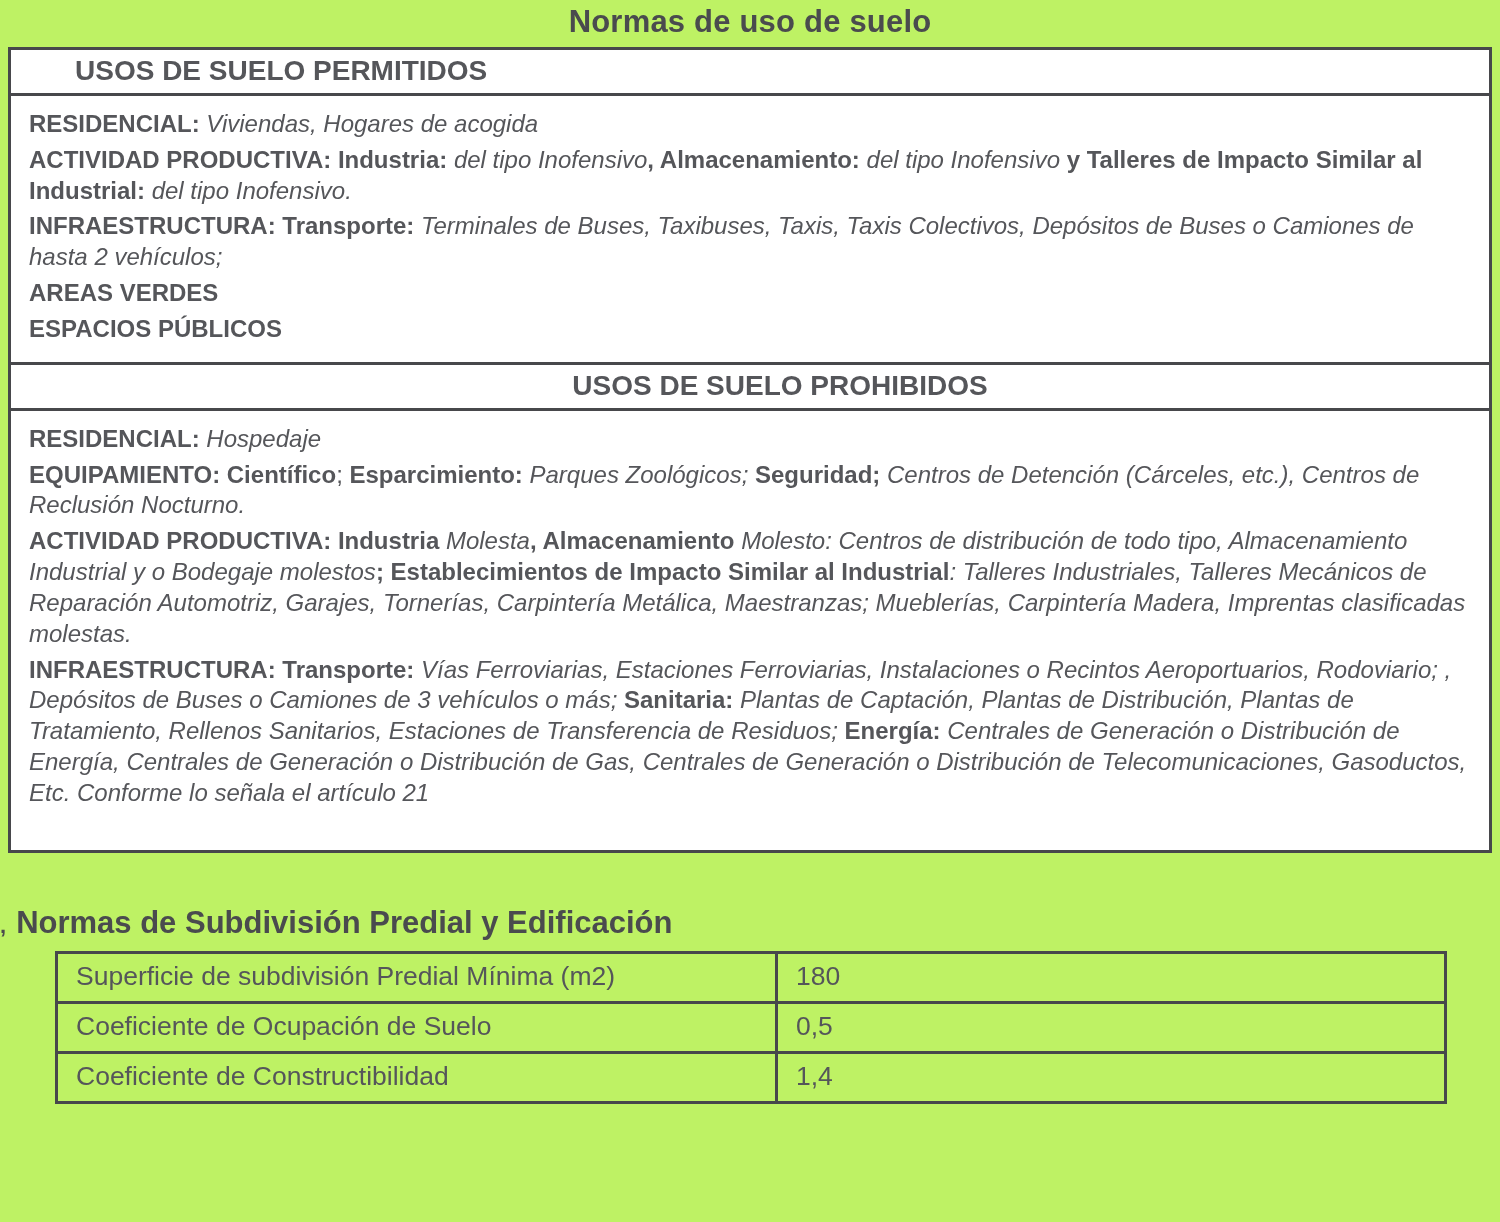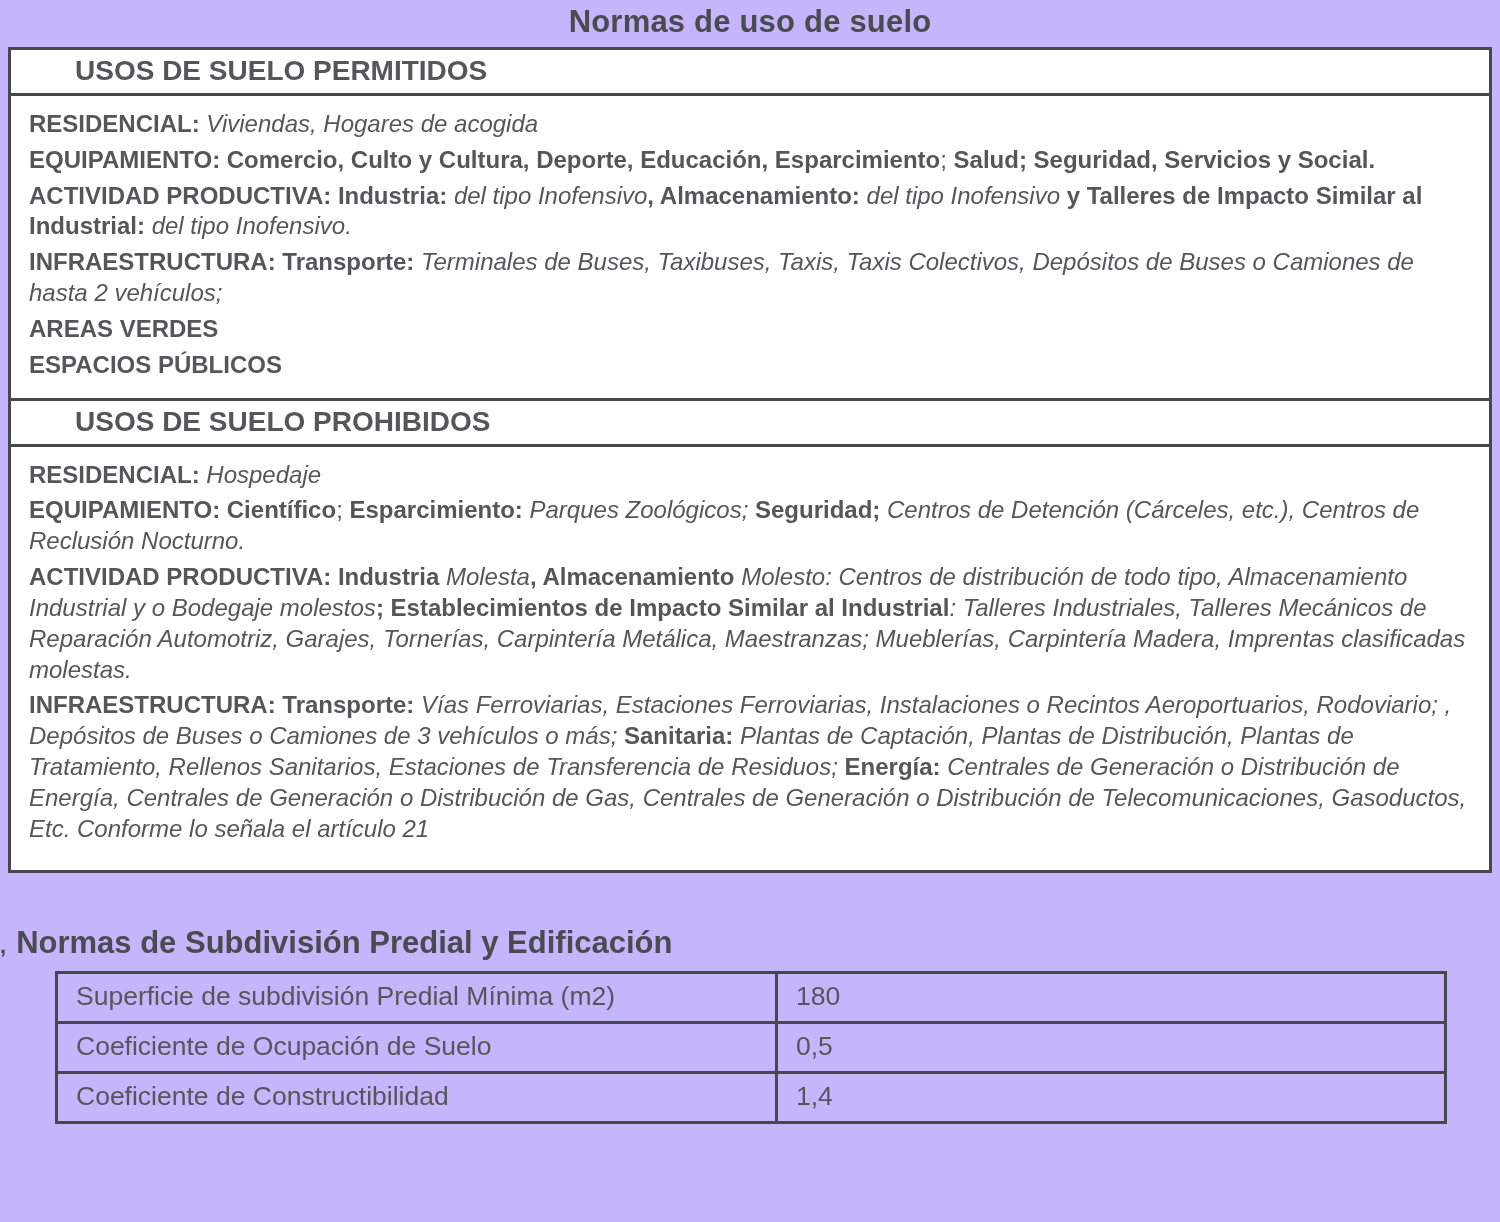--- a/index.html
+++ b/index.html
@@ -5,21 +5,21 @@
   * { box-sizing: border-box; margin: 0; padding: 0; }
   html, body { background: #ffffff; }
   body {
     font-family: "Liberation Sans", "DejaVu Sans", sans-serif;
     color: #55565a;
   }
   .page {
     position: relative;
     width: 1500px;
     height: 1222px;
-    background: #c4b5fd;
+    background: #bef264;
     overflow: hidden;
   }
   .doc-title {
     text-align: center;
     font-size: 31px;
     font-weight: bold;
     color: #4a4b4e;
     padding-top: 4px;
     margin-bottom: 7px;
     letter-spacing: 0.2px;
@@ -30,27 +30,27 @@
     border: 3px solid #47484b;
     background: #ffffff;
   }
   .section-header {
     font-size: 28px;
     font-weight: bold;
     color: #55565a;
     padding: 5px 4px 6px 64px;
     border-bottom: 3px solid #47484b;
   }
-  .section-header.prohibited { border-top: 3px solid #47484b; }
+  .section-header.prohibited { border-top: 3px solid #47484b; text-align: center; }
   .section-body {
     padding: 8px 18px 12px 18px;
     font-size: 24px;
     line-height: 1.285;
   }
-  .section-body.prohibited-body { padding-bottom: 20px; border-radius: 30px; }
+  .section-body.prohibited-body { padding-bottom: 36px; border-radius: 30px; }
   .para { margin: 5px 0; }
   .seg-b  { font-weight: bold; }
   .seg-i  { font-style: italic; }
   .seg-r  { }
   
   .sub-title {
     margin-top: 52px;
     margin-bottom: 10px;
     text-align: left;
     font-size: 31px;
@@ -86,21 +86,20 @@
 <div class="page">
 
   <div class="doc-title">Normas de uso de suelo</div>
 
   <div class="land-table">
     <div class="section-header">
       <span>USOS DE SUELO PERMITIDOS</span>
     </div>
     <div class="section-body">
         <p class="para"><span class="seg-b">RESIDENCIAL: </span><span class="seg-i">Viviendas, Hogares de acogida</span></p>
-        <p class="para"><span class="seg-b">EQUIPAMIENTO: Comercio, Culto y Cultura, Deporte, Educación, Esparcimiento</span><span class="seg-r">; </span><span class="seg-b">Salud; Seguridad, Servicios y Social.</span></p>
         <p class="para"><span class="seg-b">ACTIVIDAD PRODUCTIVA: Industria: </span><span class="seg-i">del tipo Inofensivo</span><span class="seg-b">, </span><span class="seg-b">Almacenamiento: </span><span class="seg-i">del tipo Inofensivo</span><span class="seg-b"> y Talleres de Impacto Similar al Industrial: </span><span class="seg-i">del tipo Inofensivo.</span></p>
         <p class="para"><span class="seg-b">INFRAESTRUCTURA: Transporte: </span><span class="seg-i">Terminales de Buses, Taxibuses, Taxis, Taxis Colectivos, Depósitos de Buses o Camiones de hasta 2 vehículos;</span></p>
         <p class="para"><span class="seg-b">AREAS VERDES</span></p>
         <p class="para"><span class="seg-b">ESPACIOS PÚBLICOS</span></p>
       </div>
 
     <div class="section-header prohibited">
       <span>USOS DE SUELO PROHIBIDOS</span>
     </div>
     <div class="section-body prohibited-body">

